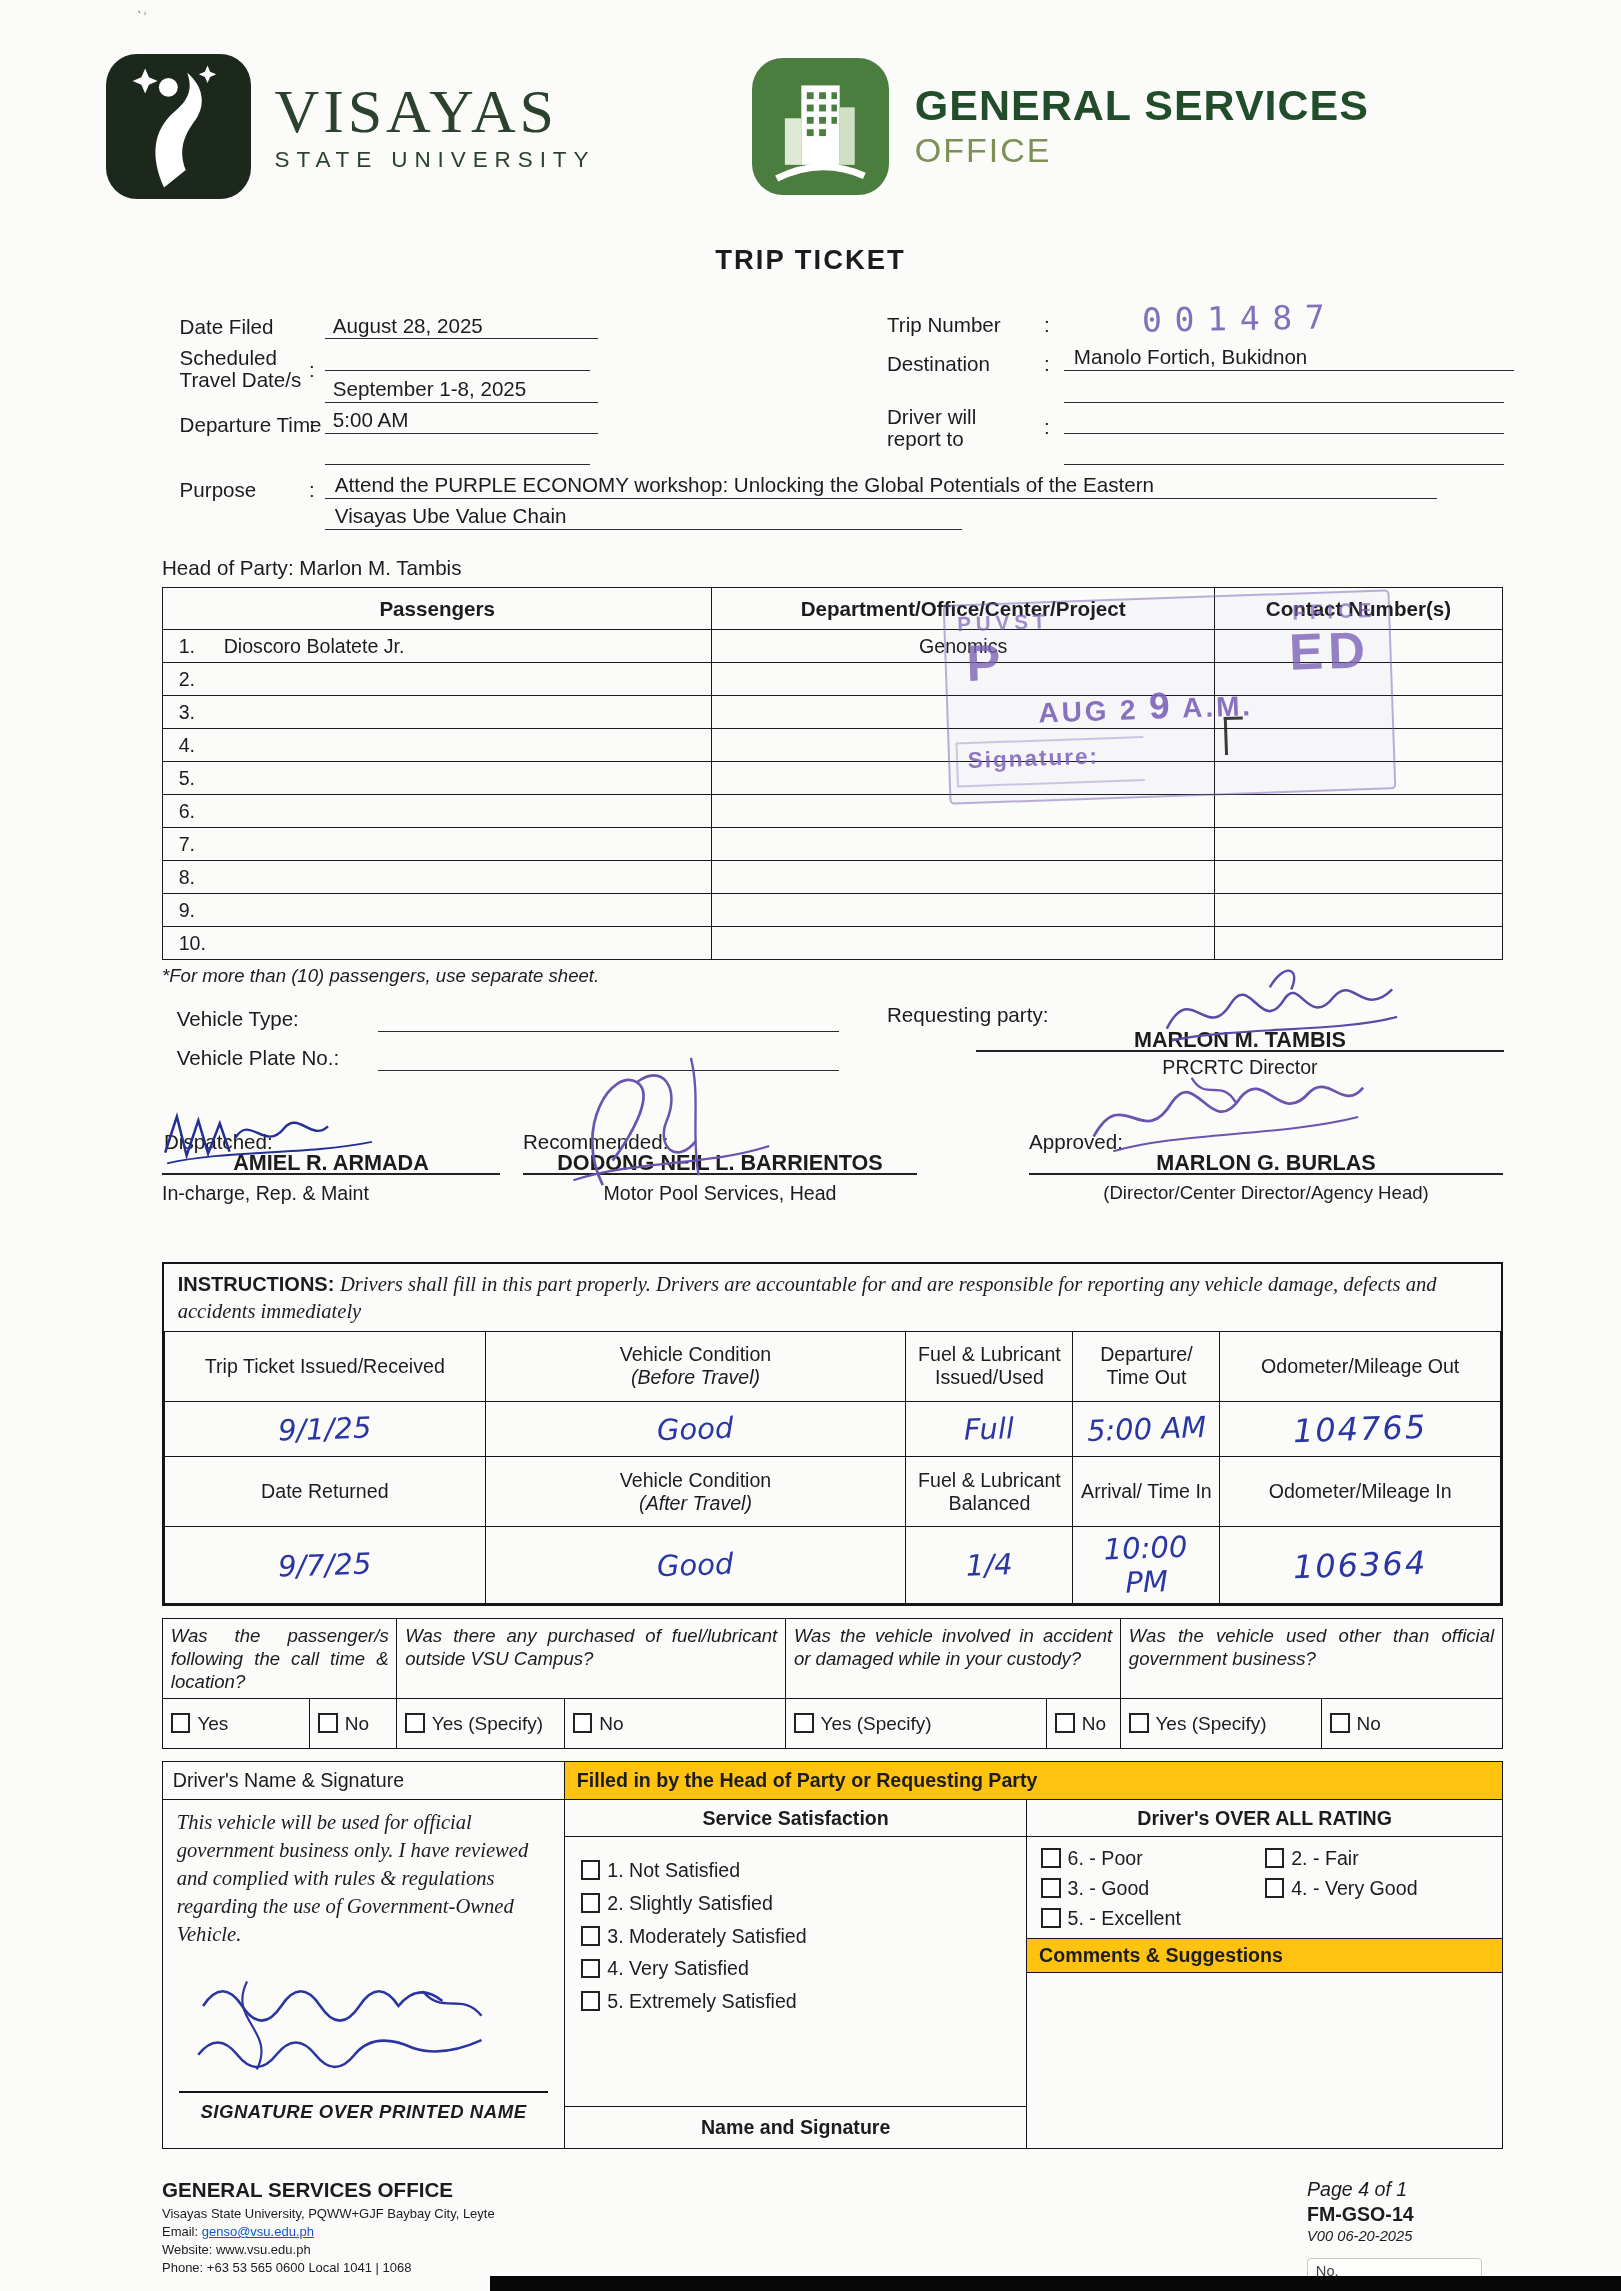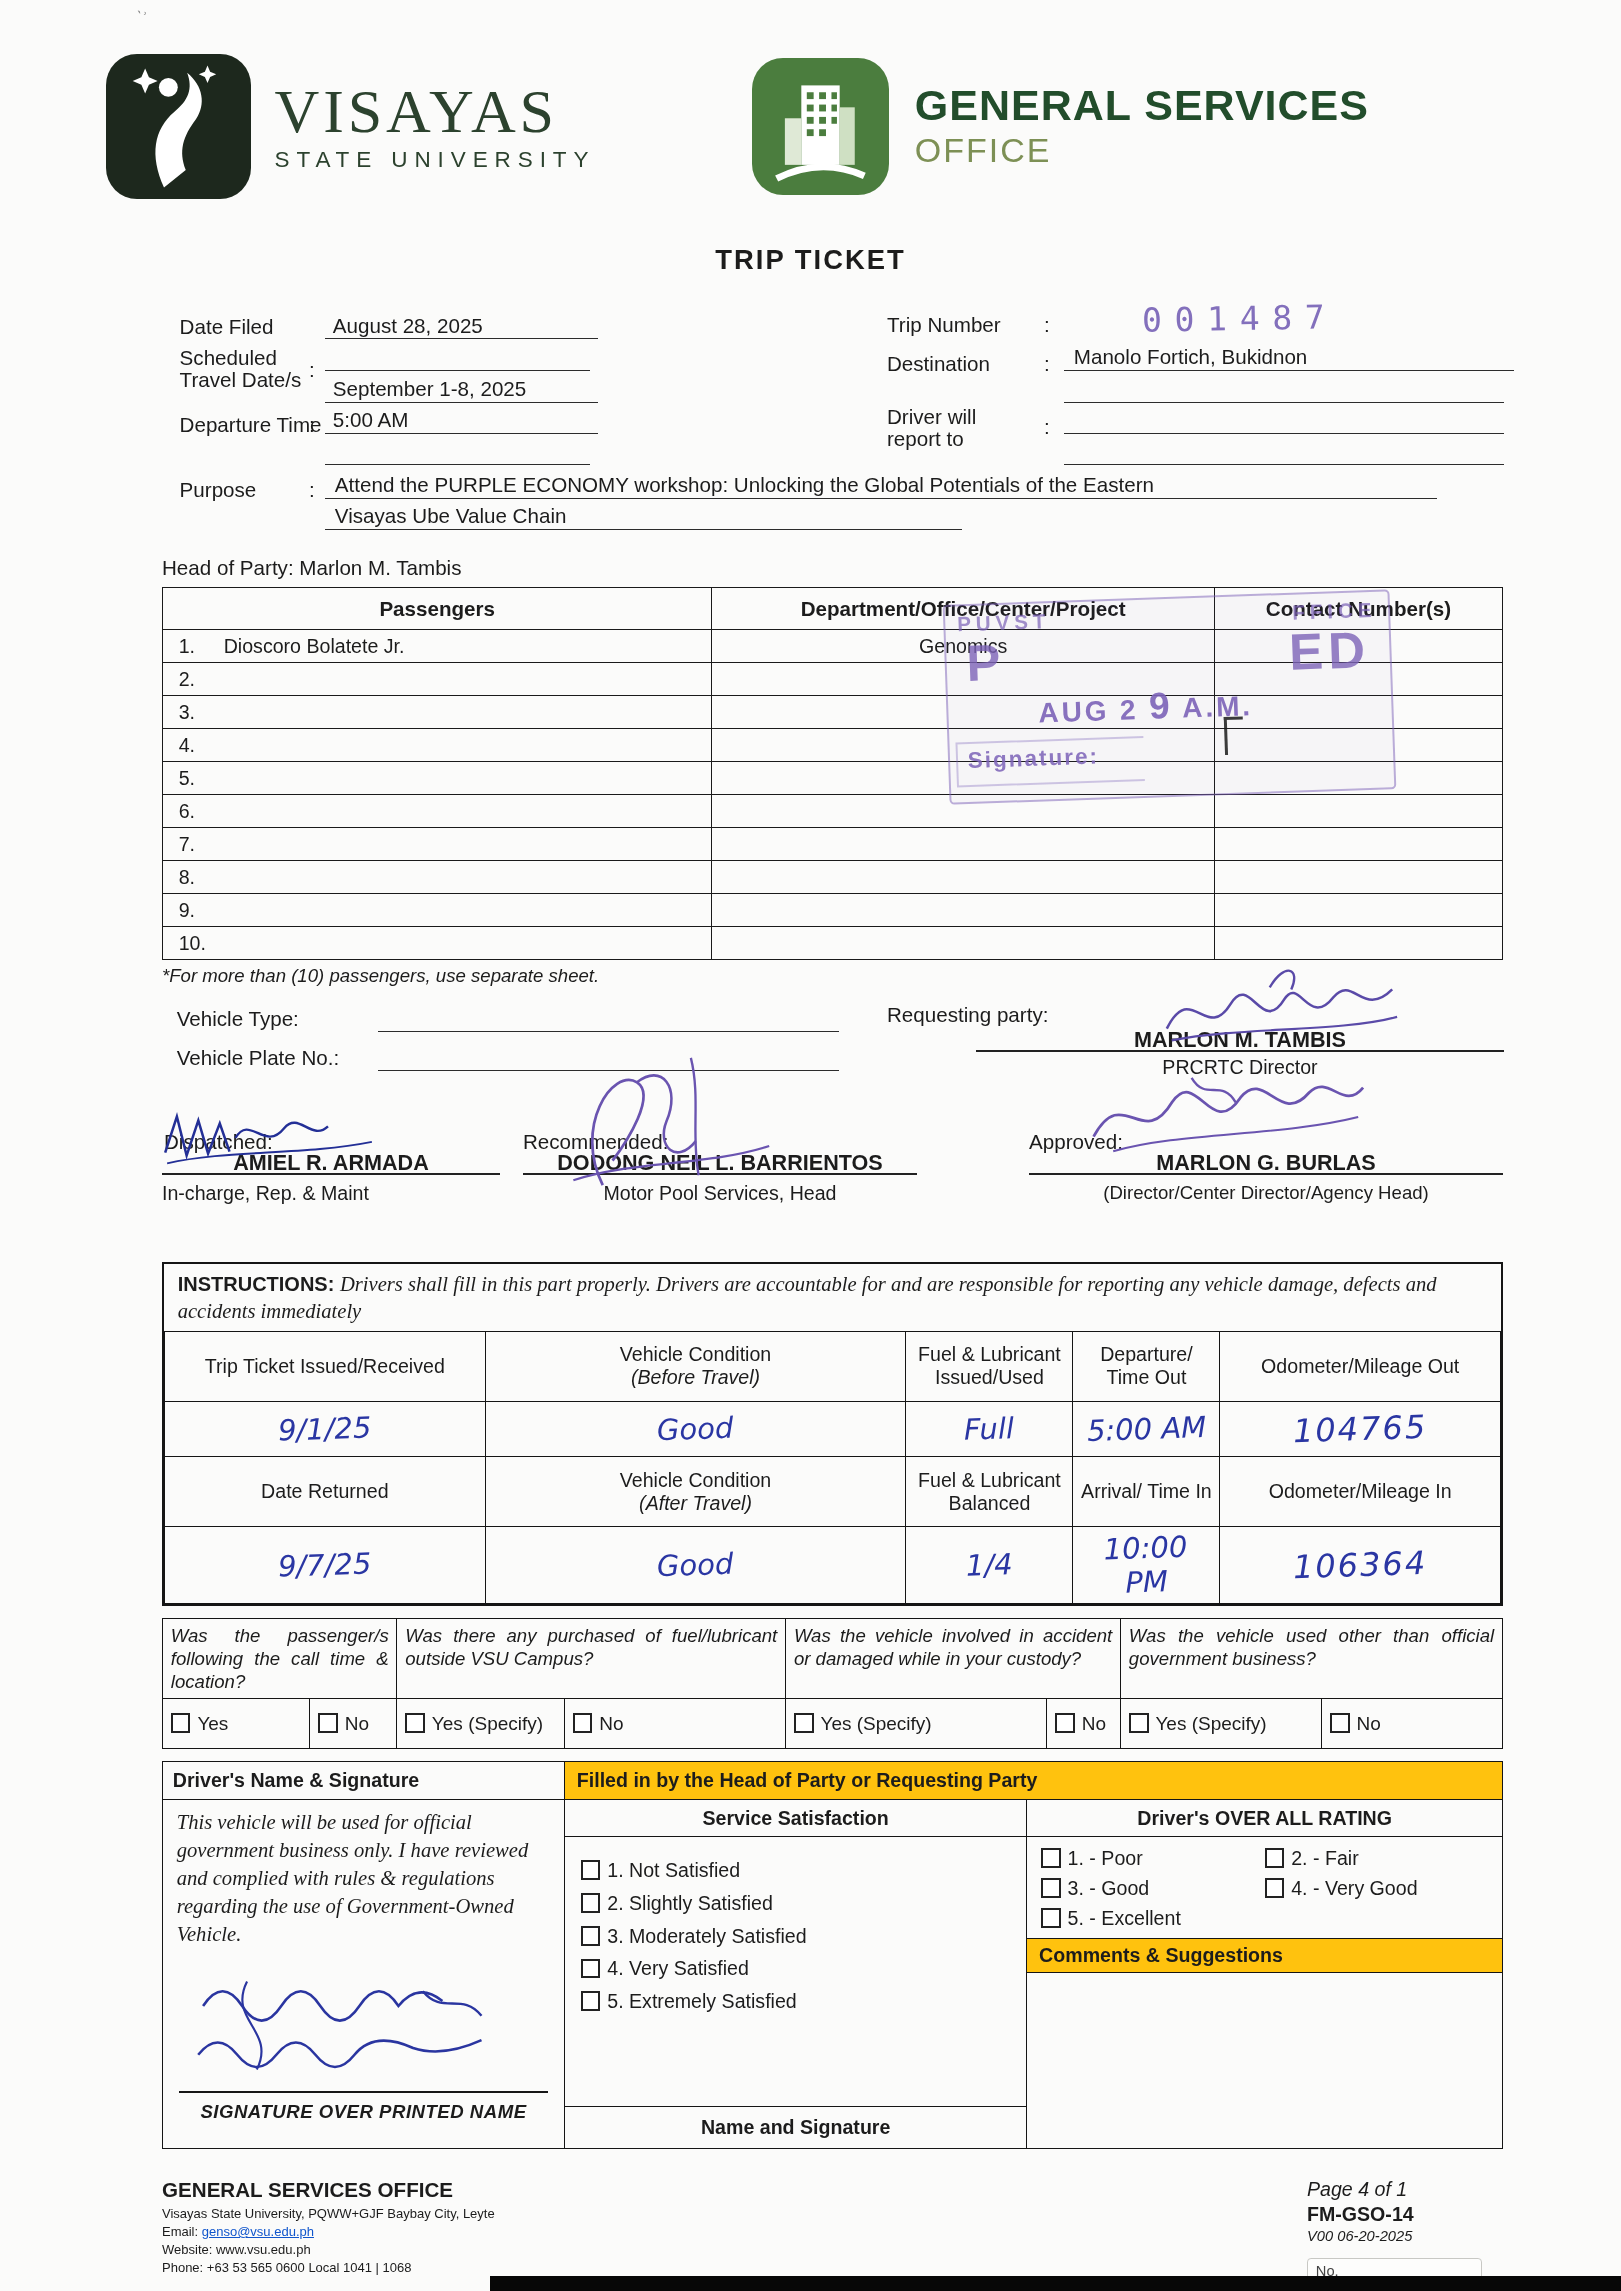--- a/index.html
+++ b/index.html
@@ -72,21 +72,21 @@
   
   .qtable{margin-top:11.8px;}
   .qtable td{border:1.8px solid #151515;font-size:18.6px;padding:4.9px 7.8px;vertical-align:top;}
   .qtable .qtext{font-style:italic;text-align:justify;line-height:1.25;height:67px;}
   .qtable .qopt{height:39px;vertical-align:middle;font-size:19px;font-style:normal;}
   .cb{display:inline-block;width:15.7px;height:15.7px;border:2px solid #222;vertical-align:-2.9px;margin-right:6.9px;background:#fff;}
 
   
   .btable{margin-top:11.8px;}
   .btable td{border:1.8px solid #151515;font-size:19.6px;vertical-align:top;}
-  .dh{font-weight:bold;padding:6.9px 9.8px;height:21.6px;}
+  .dh{font-weight:normal;padding:6.9px 9.8px;height:21.6px;}
   .ybar{background:#ffc20e;font-weight:bold;padding:6.9px 11.8px;}
   .subh{font-weight:bold;text-align:center;padding:6.9px 5.9px;font-size:20.6px;}
   .driver-cell{padding:9.8px 13.7px;}
   .statement{font-style:italic;line-height:1.35;margin:0;font-family:"Liberation Serif",serif;font-size:20.6px;}
   .sig-box{height:137px;border-bottom:2px solid #161616;position:relative;margin:5.9px 2px 3.9px;}
   .sig-caption{text-align:center;font-weight:bold;font-size:18.6px;padding-top:3.9px;letter-spacing:0.5px;font-style:italic;}
   .sat-cell{padding:11.8px 15.7px;height:245px;}
   .opt{margin:9.8px 0;white-space:nowrap;}
   .rate-cell{padding:0;}
   .rate-grid{display:grid;grid-template-columns:1fr 1fr;row-gap:6.9px;padding:9.8px 13.7px 7.8px;}
@@ -446,21 +446,21 @@
       <tr>
         <td class="sat-cell">
           <div class="opt"><span class="cb"></span><span>1. Not Satisfied</span></div>
           <div class="opt"><span class="cb"></span><span>2. Slightly Satisfied</span></div>
           <div class="opt"><span class="cb"></span><span>3. Moderately Satisfied</span></div>
           <div class="opt"><span class="cb"></span><span>4. Very Satisfied</span></div>
           <div class="opt"><span class="cb"></span><span>5. Extremely Satisfied</span></div>
         </td>
         <td class="rate-cell" rowspan="2">
           <div class="rate-grid">
-            <div class="opt" style="margin:0"><span class="cb"></span><span>1. - Poor</span></div>
+            <div class="opt" style="margin:0"><span class="cb"></span><span>6. - Poor</span></div>
             <div class="opt" style="margin:0"><span class="cb"></span><span>2. - Fair</span></div>
             <div class="opt" style="margin:0"><span class="cb"></span><span>3. - Good</span></div>
             <div class="opt" style="margin:0"><span class="cb"></span><span>4. - Very Good</span></div>
             <div class="opt" style="margin:0"><span class="cb"></span><span>5. - Excellent</span></div>
           </div>
           <div class="comments-bar">Comments &amp; Suggestions</div>
           <div class="rate-blank"></div>
         </td>
       </tr>
       <tr>

